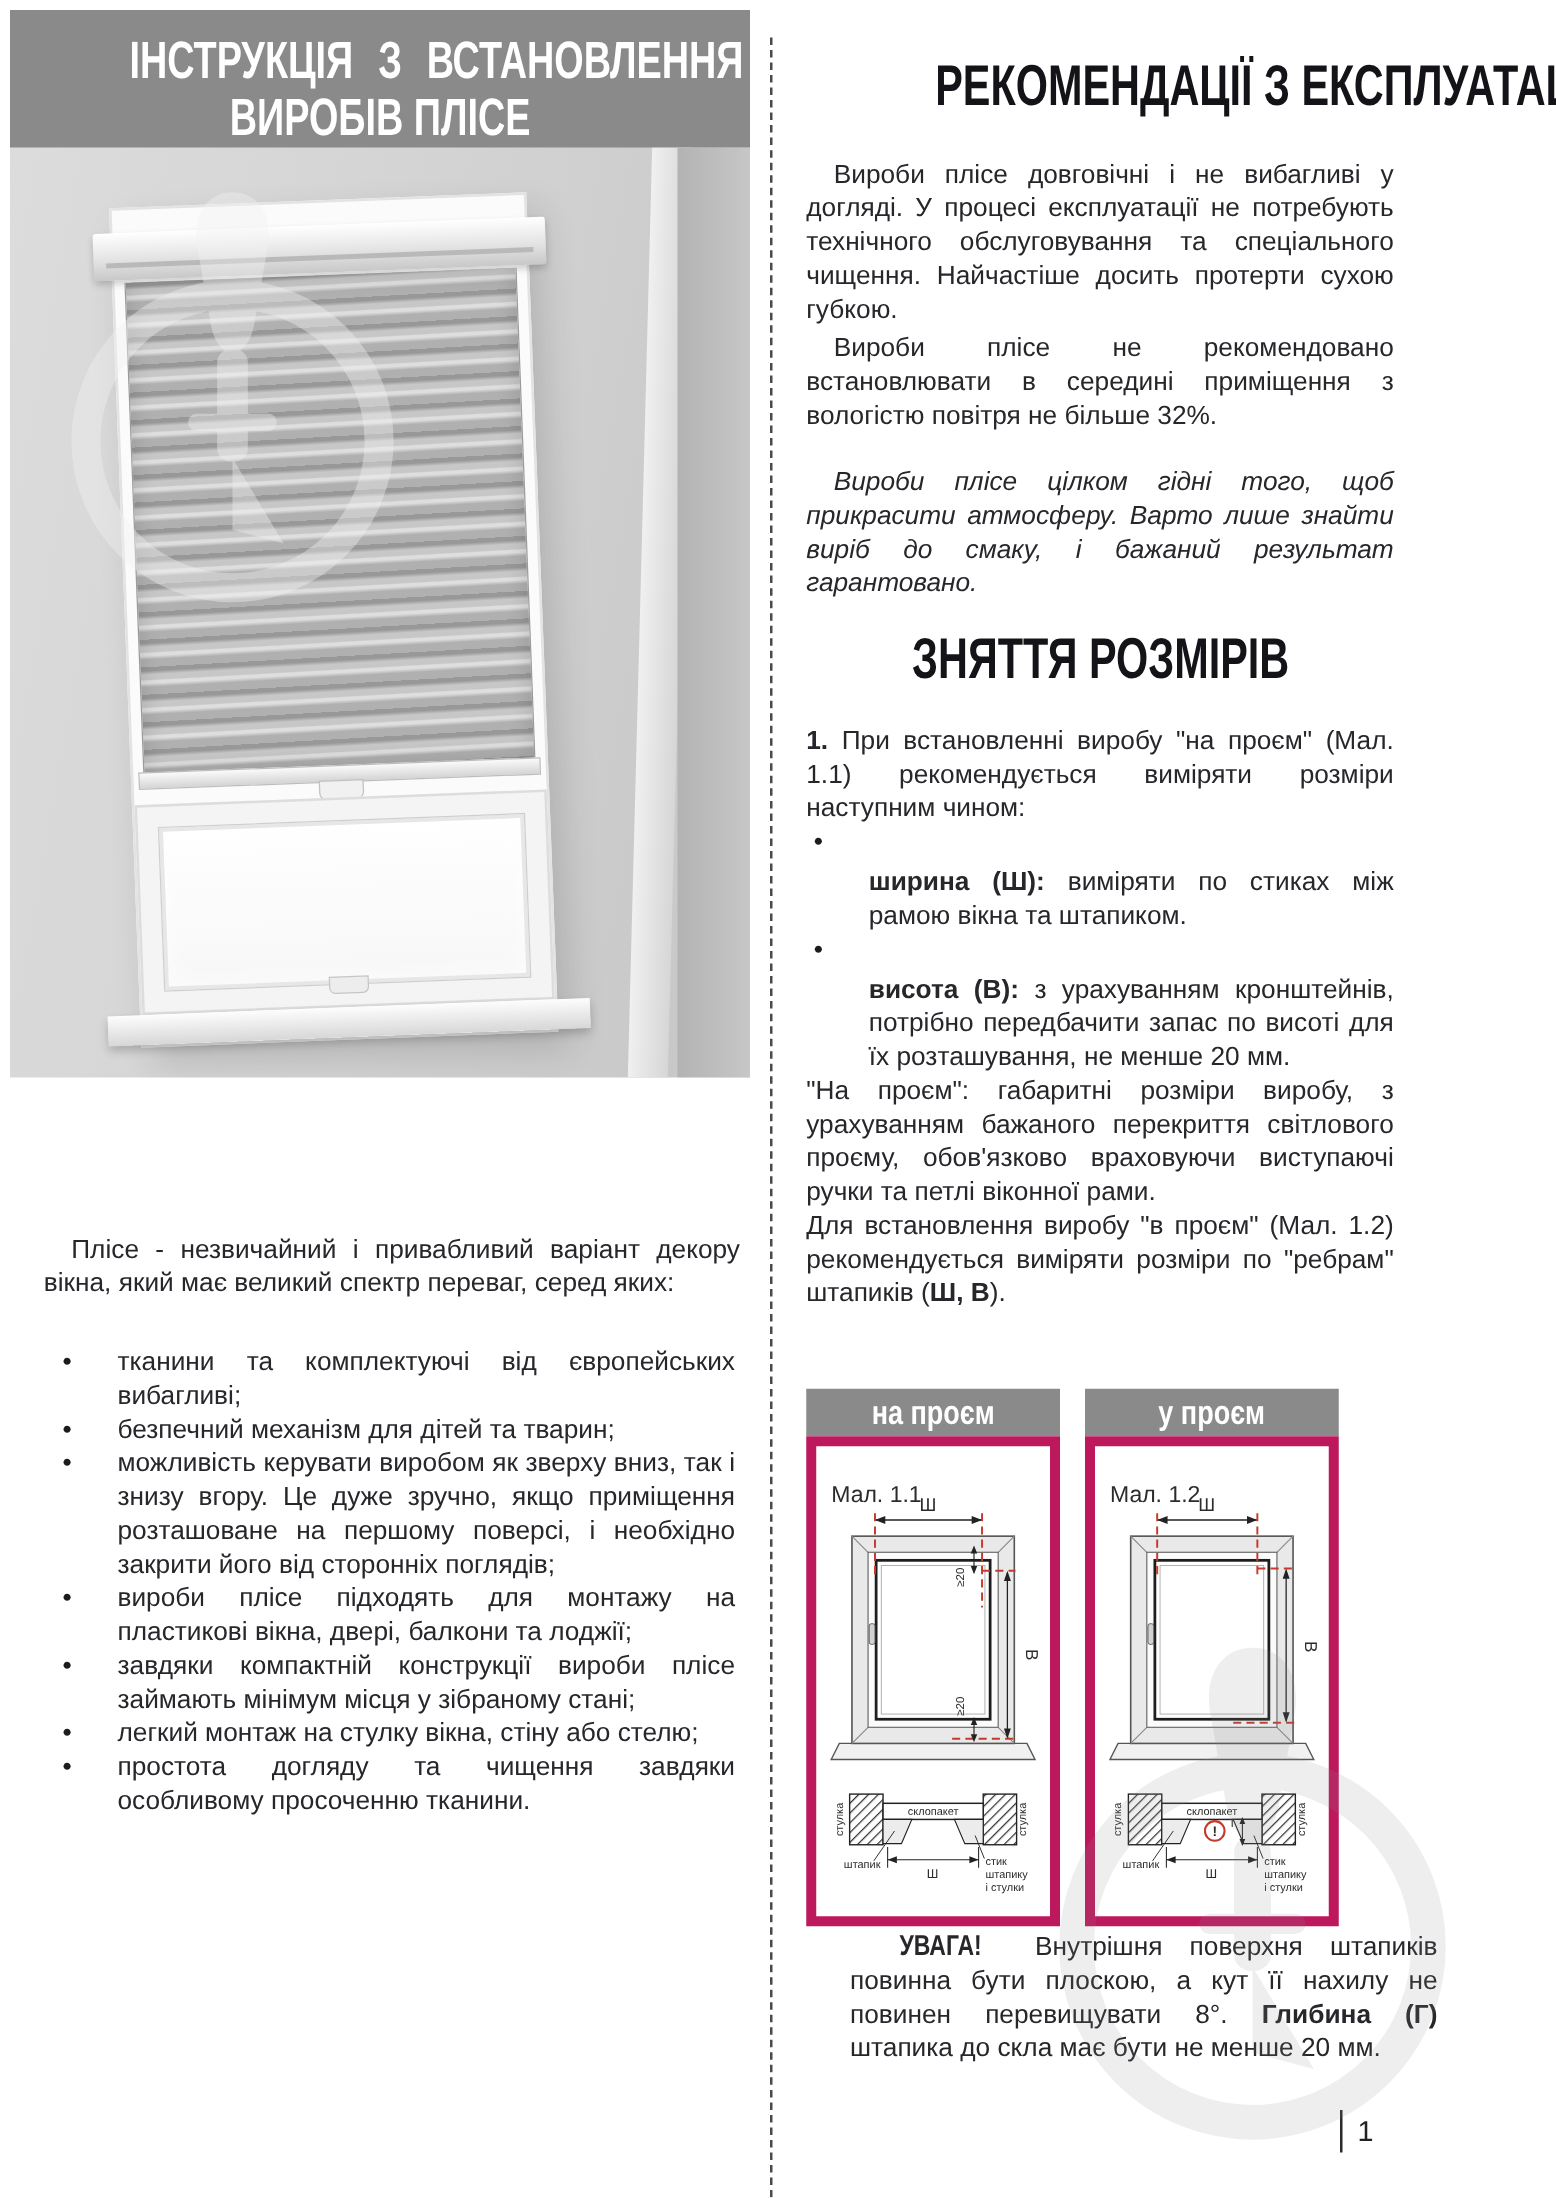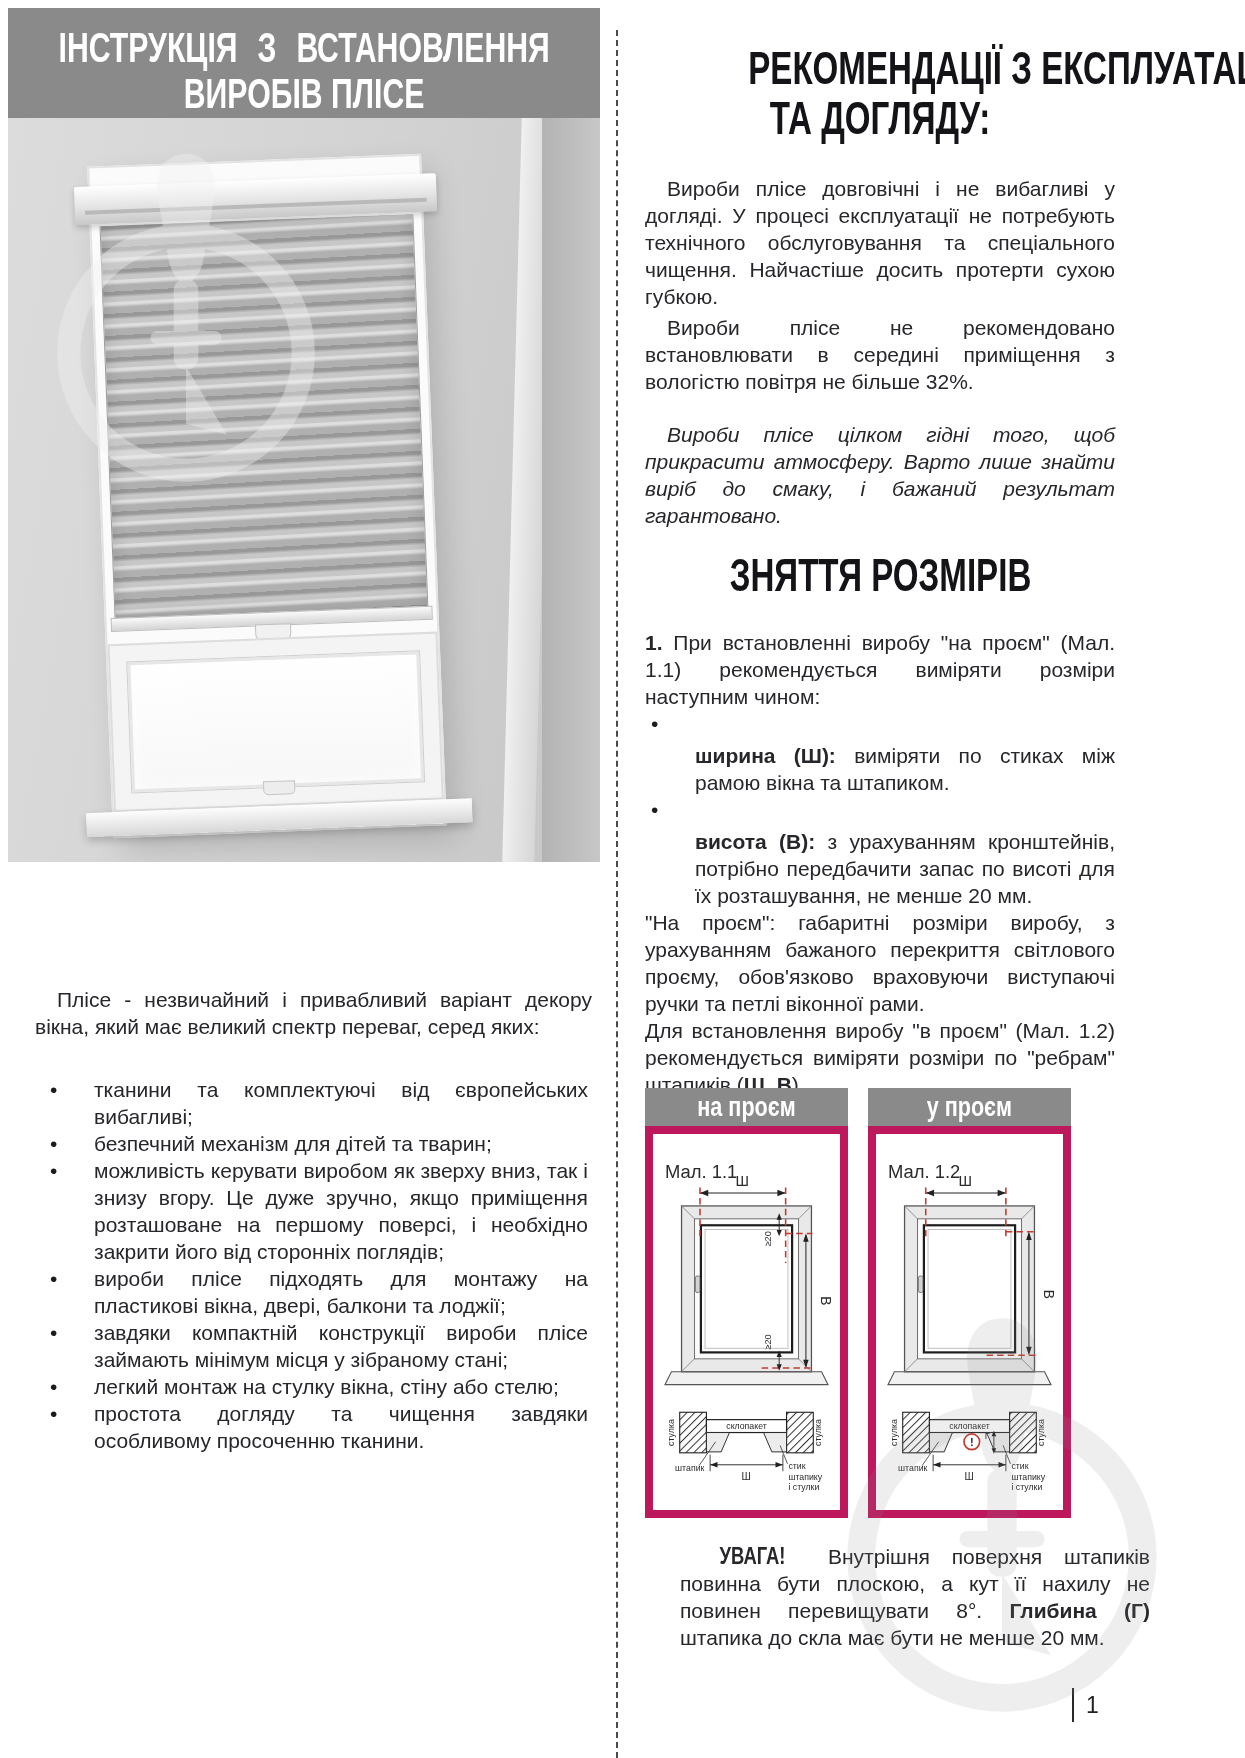--- a/index.html
+++ b/index.html
@@ -13,21 +13,21 @@
   b{font-weight:bold;}
 
   
   .hd{text-align:center;font-weight:bold;color:#131318;}
   .hd-line{line-height:1.08;}
   .cond{display:inline-block;transform:scaleX(.72);transform-origin:50% 50%;white-space:nowrap;}
   .cond-sm{display:inline-block;transform:scaleX(.8);transform-origin:left 70%;font-weight:bold;}
 
   
   .band{position:absolute;left:8px;top:8px;width:592px;height:125px;background:#8a8a8b;
-        display:flex;flex-direction:column;justify-content:center;align-items:center;}
+        display:flex;flex-direction:column;justify-content:center;}
   .band .hd-line{color:#ffffff;font-weight:bold;text-align:center;}
   .band .cond{font-size:42px;}
   .band .ws{word-spacing:16px;}
 
   .photo{position:absolute;left:8px;top:118px;width:592px;height:744px;overflow:hidden;
          background:linear-gradient(100deg,#dcdcdc 0%,#d2d2d2 55%,#c6c6c6 100%);}
   .edge-right{position:absolute;right:0;top:0;bottom:0;width:58px;
               background:linear-gradient(90deg,#b3b3b3,#c7c7c7);}
   .reveal-right{position:absolute;right:56px;top:0;bottom:0;width:32px;
               background:linear-gradient(90deg,#f0f0f0,#d6d6d6);transform:skewX(-1.5deg);}
@@ -75,21 +75,21 @@
   .care-p1{margin-top:32px;}
   .care-p2{margin-top:4px;}
   .care-p3{margin-top:26px;}
   .h-measure{margin-top:22px;}
   .step1{margin-top:28px;}
   .rli{display:flex;}
   .rli .dot{width:44px;flex:none;padding-left:6px;font-size:21px;line-height:27px;}
   .rli .txt{flex:1;margin-top:32px;}
 
   
-  .diagrams{position:absolute;left:645px;top:1088px;display:flex;gap:20px;}
+  .diagrams{position:absolute;left:645px;top:1111px;display:flex;gap:20px;}
   .panel{width:203px;}
   .panel-header{height:38px;background:#8a8a8b;color:#fff;text-align:center;font-weight:bold;line-height:38px;}
   .panel-header .cond{font-size:27px;transform:scaleX(.8);}
   .panel-body{border:8px solid #be185d;height:376px;background:#fff;}
   .diag{width:100%;height:100%;display:block;}
   .diag text{font-family:"Liberation Sans",sans-serif;fill:#2b2b2b;}
 
   
   .attention{position:absolute;left:680px;top:1543px;width:470px;}
   .attention .cond-sm{font-size:23px;}
@@ -166,21 +166,20 @@
           <span class="txt body-txt">простота догляду та чищення завдяки особливому просоченню тканини.</span>
         </div>
     </div>
   </div>
 
   <div class="divider"></div>
 
   <div class="rcol">
     <div class="hd">
       <div class="hd-line"><span class="cond">РЕКОМЕНДАЦІЇ З ЕКСПЛУАТАЦІЇ</span></div>
-      <div class="hd-line"><span class="cond">ТА ДОГЛЯДУ:</span></div>
     </div>
     <div class="body-txt ind care-p1">Вироби плісе довговічні і не вибагливі у догляді. У процесі експлуатації не потребують технічного обслуговування та спеціального чищення. Найчастіше досить протерти сухою губкою.</div>
     <div class="body-txt ind care-p2">Вироби плісе не рекомендовано встановлювати в середині приміщення з вологістю повітря не більше 32%.</div>
     <div class="body-txt ind ital care-p3">Вироби плісе цілком гідні того, щоб прикрасити атмосферу. Варто лише знайти виріб до смаку, і бажаний результат гарантовано.</div>
 
     <div class="hd hd-line h-measure"><span class="cond">ЗНЯТТЯ РОЗМІРІВ</span></div>
 
     <div class="body-txt step1"><b>1.</b><span> При встановленні виробу "на проєм" (Мал. 1.1) рекомендується виміряти розміри наступним чином:</span></div>
 
     <div class="rli">

